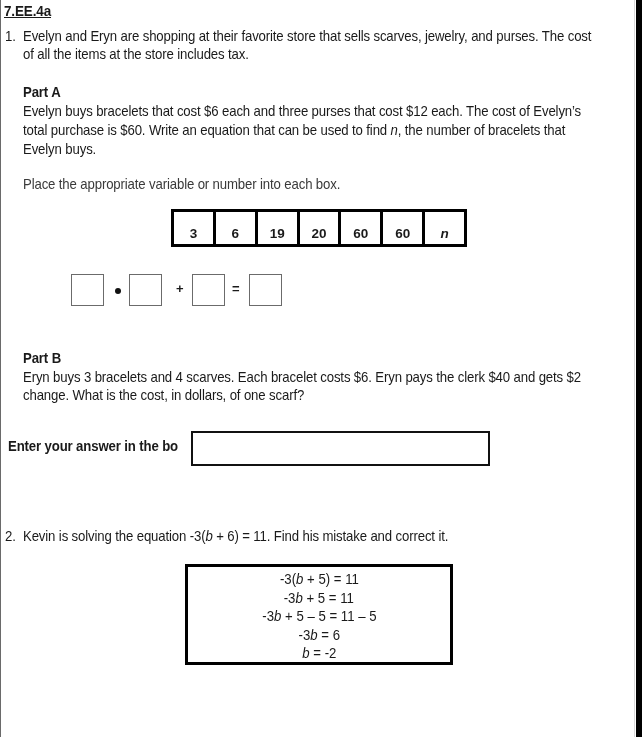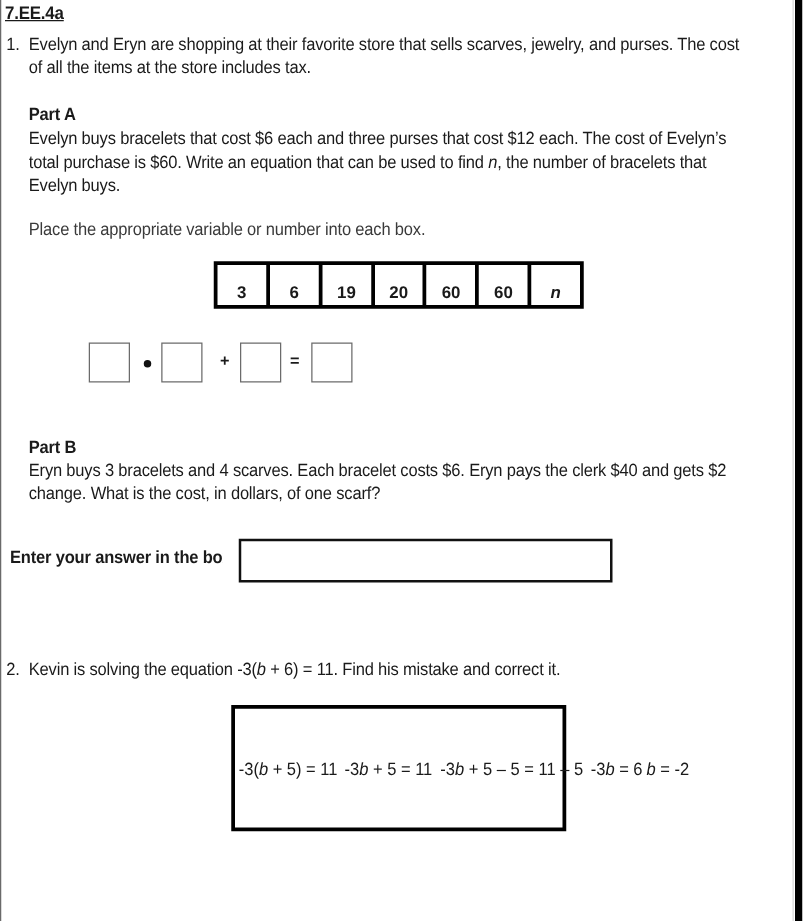--- a/index.html
+++ b/index.html
@@ -130,21 +130,21 @@
     }
 
     
     .work-box {
       position: absolute;
       left: 185px; top: 564px;
       width: 268px; height: 101px;
       border: 3px solid #000;
       box-sizing: border-box;
       display: flex;
-      flex-direction: row;
+      flex-direction: column;
       align-items: center;
       padding-top: 3px;
     }
     .work-line {
       font-size: 14.2px;
       line-height: 18.6px;
       white-space: nowrap;
       transform: scaleX(0.93);
     }
   </style>

